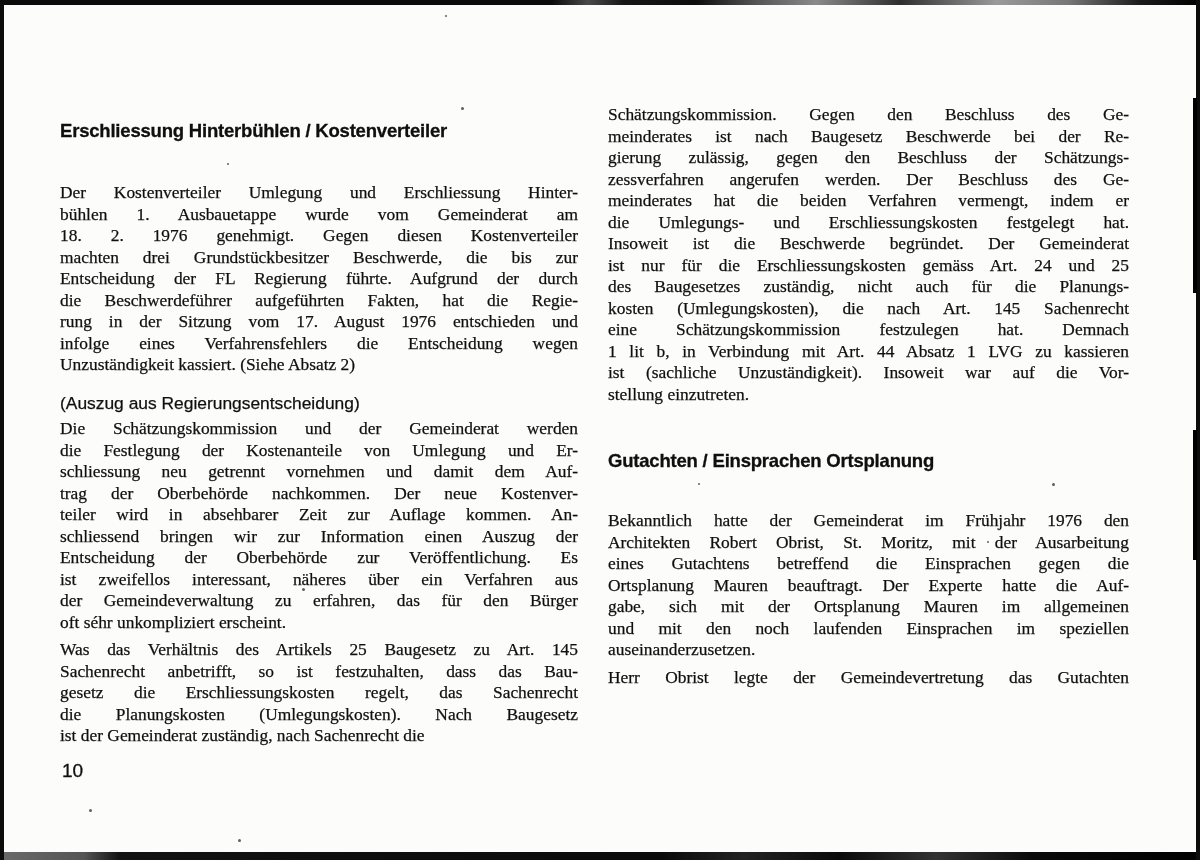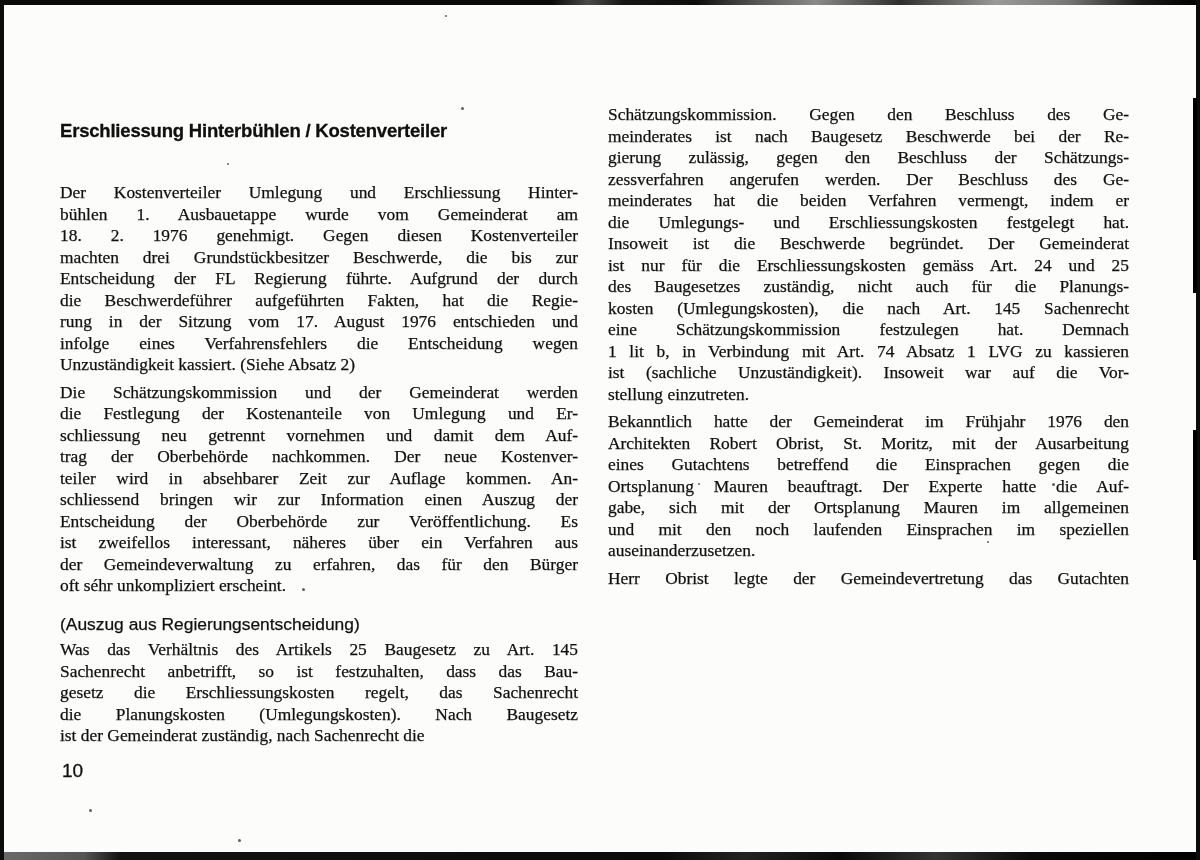--- a/index.html
+++ b/index.html
@@ -74,33 +74,33 @@
       <div class="jline">Der Kostenverteiler Umlegung und Erschliessung Hinter-</div>
       <div class="jline">bühlen 1. Ausbauetappe wurde vom Gemeinderat am</div>
       <div class="jline">18. 2. 1976 genehmigt. Gegen diesen Kostenverteiler</div>
       <div class="jline">machten drei Grundstückbesitzer Beschwerde, die bis zur</div>
       <div class="jline">Entscheidung der FL Regierung führte. Aufgrund der durch</div>
       <div class="jline">die Beschwerdeführer aufgeführten Fakten, hat die Regie-</div>
       <div class="jline">rung in der Sitzung vom 17. August 1976 entschieden und</div>
       <div class="jline">infolge eines Verfahrensfehlers die Entscheidung wegen</div>
       <div class="jline last">Unzuständigkeit kassiert. (Siehe Absatz 2)</div>
     </div>
+  <div class="para note">(Auszug aus Regierungsentscheidung)</div>
   <div class="para">
       <div class="jline">Die Schätzungskommission und der Gemeinderat werden</div>
       <div class="jline">die Festlegung der Kostenanteile von Umlegung und Er-</div>
       <div class="jline">schliessung neu getrennt vornehmen und damit dem Auf-</div>
       <div class="jline">trag der Oberbehörde nachkommen. Der neue Kostenver-</div>
       <div class="jline">teiler wird in absehbarer Zeit zur Auflage kommen. An-</div>
       <div class="jline">schliessend bringen wir zur Information einen Auszug der</div>
       <div class="jline">Entscheidung der Oberbehörde zur Veröffentlichung. Es</div>
       <div class="jline">ist zweifellos interessant, näheres über ein Verfahren aus</div>
       <div class="jline">der Gemeindeverwaltung zu erfahren, das für den Bürger</div>
       <div class="jline last">oft séhr unkompliziert erscheint.</div>
     </div>
-  <div class="para note">(Auszug aus Regierungsentscheidung)</div>
   <div class="para">
       <div class="jline">Was das Verhältnis des Artikels 25 Baugesetz zu Art. 145</div>
       <div class="jline">Sachenrecht anbetrifft, so ist festzuhalten, dass das Bau-</div>
       <div class="jline">gesetz die Erschliessungskosten regelt, das Sachenrecht</div>
       <div class="jline">die Planungskosten (Umlegungskosten). Nach Baugesetz</div>
       <div class="jline last">ist der Gemeinderat zuständig, nach Sachenrecht die</div>
     </div>
 </section>
 
 <section class="col right">
@@ -109,24 +109,25 @@
       <div class="jline">meinderates ist nach Baugesetz Beschwerde bei der Re-</div>
       <div class="jline">gierung zulässig, gegen den Beschluss der Schätzungs-</div>
       <div class="jline">zessverfahren angerufen werden. Der Beschluss des Ge-</div>
       <div class="jline">meinderates hat die beiden Verfahren vermengt, indem er</div>
       <div class="jline">die Umlegungs- und Erschliessungskosten festgelegt hat.</div>
       <div class="jline">Insoweit ist die Beschwerde begründet. Der Gemeinderat</div>
       <div class="jline">ist nur für die Erschliessungskosten gemäss Art. 24 und 25</div>
       <div class="jline">des Baugesetzes zuständig, nicht auch für die Planungs-</div>
       <div class="jline">kosten (Umlegungskosten), die nach Art. 145 Sachenrecht</div>
       <div class="jline">eine Schätzungskommission festzulegen hat. Demnach</div>
-      <div class="jline">1 lit b, in Verbindung mit Art. 74 Absatz 1 LVG zu kassieren</div>
+      <div class="jline">1 lit b, in Verbindung mit Art. 44 Absatz 1 LVG zu kassieren</div>
       <div class="jline">ist (sachliche Unzuständigkeit). Insoweit war auf die Vor-</div>
       <div class="jline last">stellung einzutreten.</div>
     </div>
+  <h2 class="section-heading mid">Gutachten / Einsprachen Ortsplanung</h2>
   <div class="para">
       <div class="jline">Bekanntlich hatte der Gemeinderat im Frühjahr 1976 den</div>
       <div class="jline">Architekten Robert Obrist, St. Moritz, mit der Ausarbeitung</div>
       <div class="jline">eines Gutachtens betreffend die Einsprachen gegen die</div>
       <div class="jline">Ortsplanung Mauren beauftragt. Der Experte hatte die Auf-</div>
       <div class="jline">gabe, sich mit der Ortsplanung Mauren im allgemeinen</div>
       <div class="jline">und mit den noch laufenden Einsprachen im speziellen</div>
       <div class="jline last">auseinanderzusetzen.</div>
     </div>
   <div class="para">

